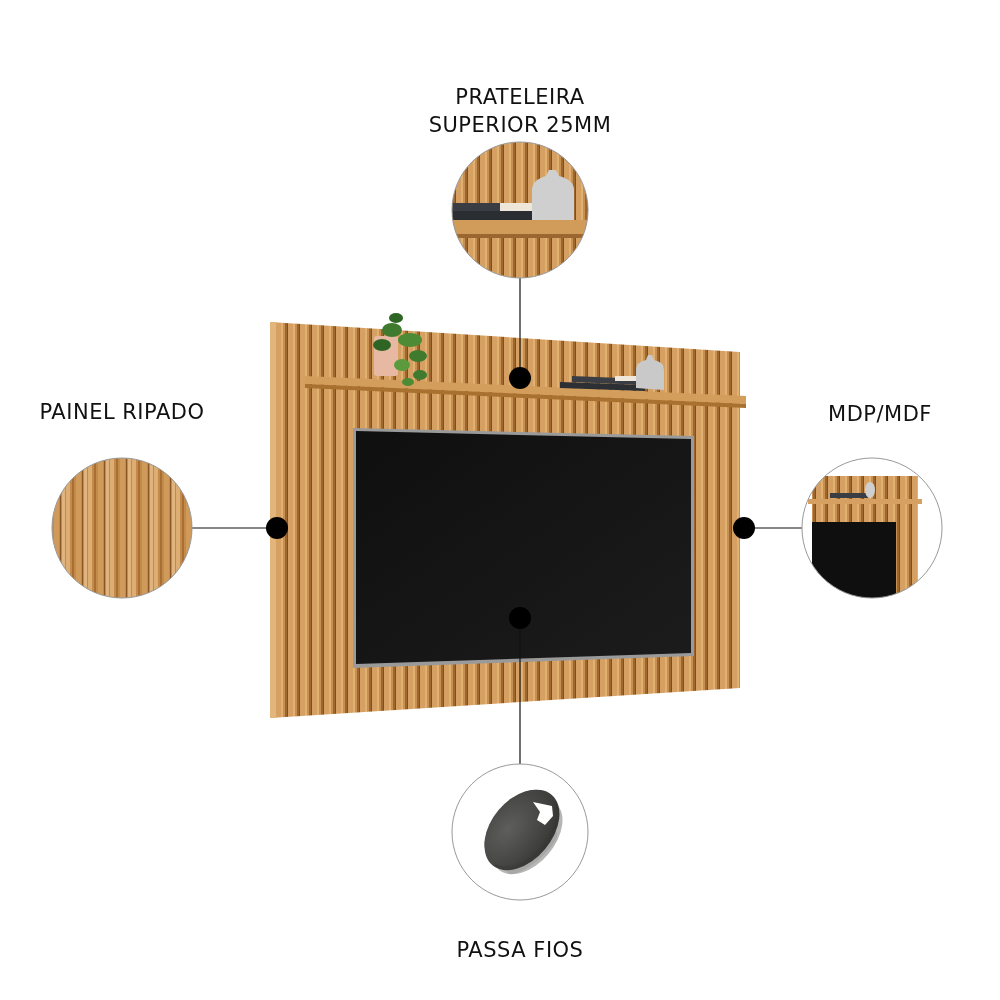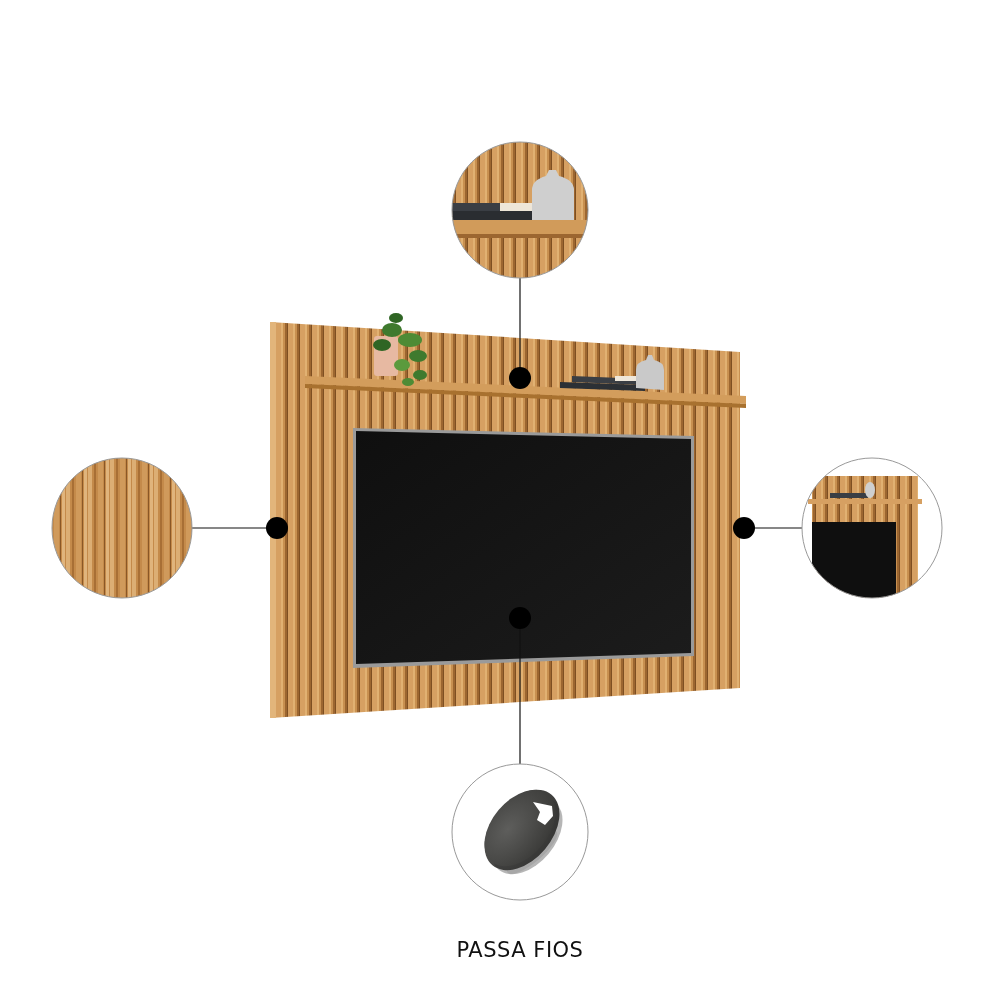--- a/index.html
+++ b/index.html
@@ -138,23 +138,27 @@
       <ellipse cx="532" cy="852" rx="32" ry="10" fill="#d8d8d8" opacity="0.6" transform="rotate(-40 532 852)"></ellipse>
       <ellipse cx="522" cy="830" rx="46" ry="30" fill="url(#grommetGrad)" transform="rotate(-50 522 830)"></ellipse>
       <ellipse cx="527" cy="836" rx="44" ry="28" fill="#2f2f2e" opacity="0.35" transform="rotate(-50 527 836)"></ellipse>
       <ellipse cx="520" cy="828" rx="44" ry="28" fill="url(#grommetGrad)" transform="rotate(-50 520 828)"></ellipse>
       <path d="M533,802 L552,806 L553,816 L545,825 L537,820 L540,812 Z" fill="#ffffff"></path>
     </g>
   </g>
 </svg>
 
 <div class="label" style="left:400px; top:83px; width:240px;">
+  <span>PRATELEIRA</span>
+  <span>SUPERIOR 25MM</span>
 </div>
 
 <div class="label" style="left:22px; top:398px; width:200px;">
+  <span>PAINEL RIPADO</span>
 </div>
 
 <div class="label" style="left:780px; top:400px; width:200px;">
+  <span>MDP/MDF</span>
 </div>
 
 <div class="label" style="left:420px; top:904px; width:200px;margin-top:32px;">
   <span>PASSA FIOS</span>
 </div>
 
 </body></html>

